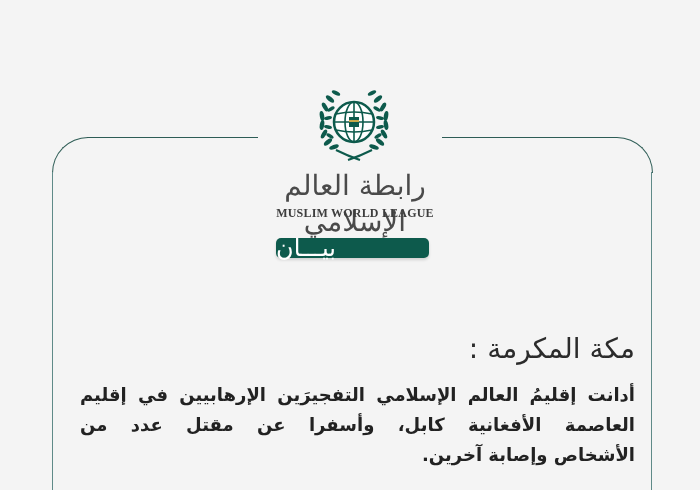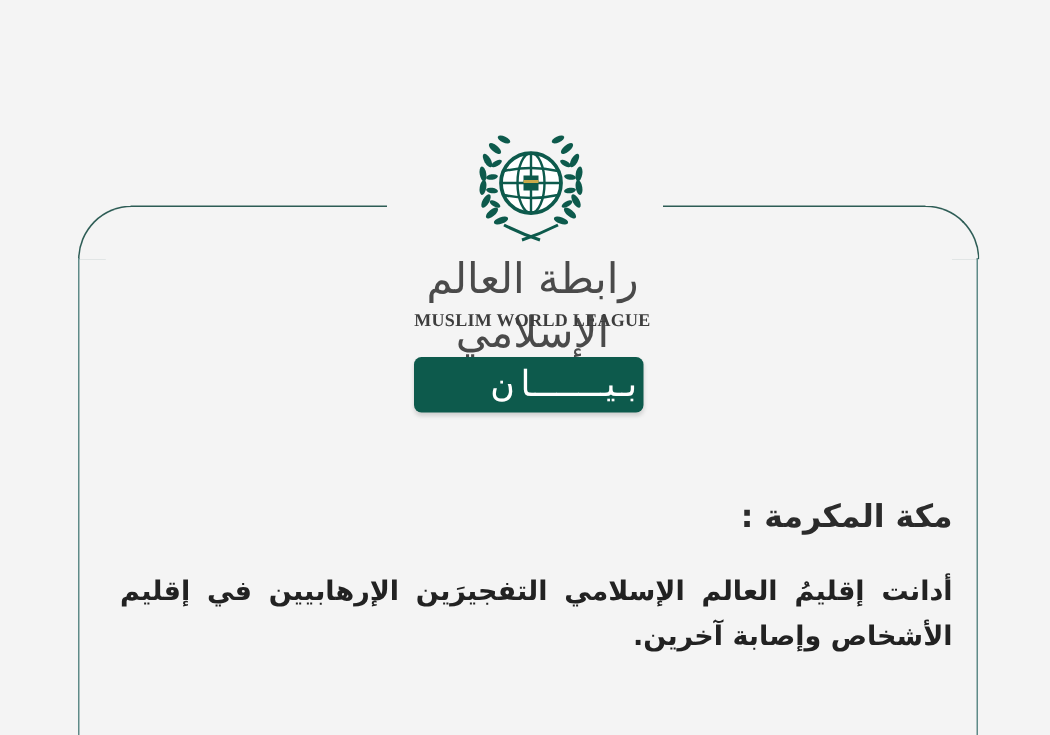--- a/index.html
+++ b/index.html
@@ -98,41 +98,40 @@
       font-weight: bold;
       font-size: 12px;
       color: #3d3d3d;
       letter-spacing: 0.2px;
     }
     .statement-badge {
       position: absolute;
       left: 276px;
       top: 238px;
       width: 153px;
-      height: 37px;
+      height: 20px;
       background: #0d5a4c;
       border-radius: 5px;
       box-shadow: 0 2px 3px rgba(0,0,0,0.15);
       color: #ffffff;
       display: flex;
       align-items: center;
-      justify-content: flex-start;
-      font-family: Liberation Mono, monospace;
+      justify-content: flex-end;
+      font-family: Liberation Sans, sans-serif;
       font-size: 24px;
       direction: rtl;
     }
     .location-line {
       position: absolute;
       right: 65px;
       top: 332px;
       direction: rtl;
       font-family: "DejaVu Sans", sans-serif;
-      font-size: 21px;
+      font-size: 28px;
       color: #2b2b2b;
-      font-weight: bold;
     }
     .body-text {
       position: absolute;
       left: 80px;
       top: 380px;
       width: 555px;
       direction: rtl;
       text-align: justify;
       text-align-last: justify;
       font-family: "DejaVu Sans", sans-serif;
@@ -214,14 +213,15 @@
 <div class="english-name">MUSLIM WORLD LEAGUE</div>
 
 <div class="statement-badge">
   <span>بيـــان</span>
 </div>
 
 <div class="location-line">مكة المكرمة :</div>
 
 <div class="body-text">
   <span class="body-line">أدانت إقليمُ العالم الإسلامي التفجيرَين الإرهابيين في إقليم</span>
+  <span class="body-line">العاصمة الأفغانية كابل، وأسفرا عن مقتل عدد من</span>
   <span class="body-line last">الأشخاص وإصابة آخرين.</span>
 </div>
 
 </body></html>

